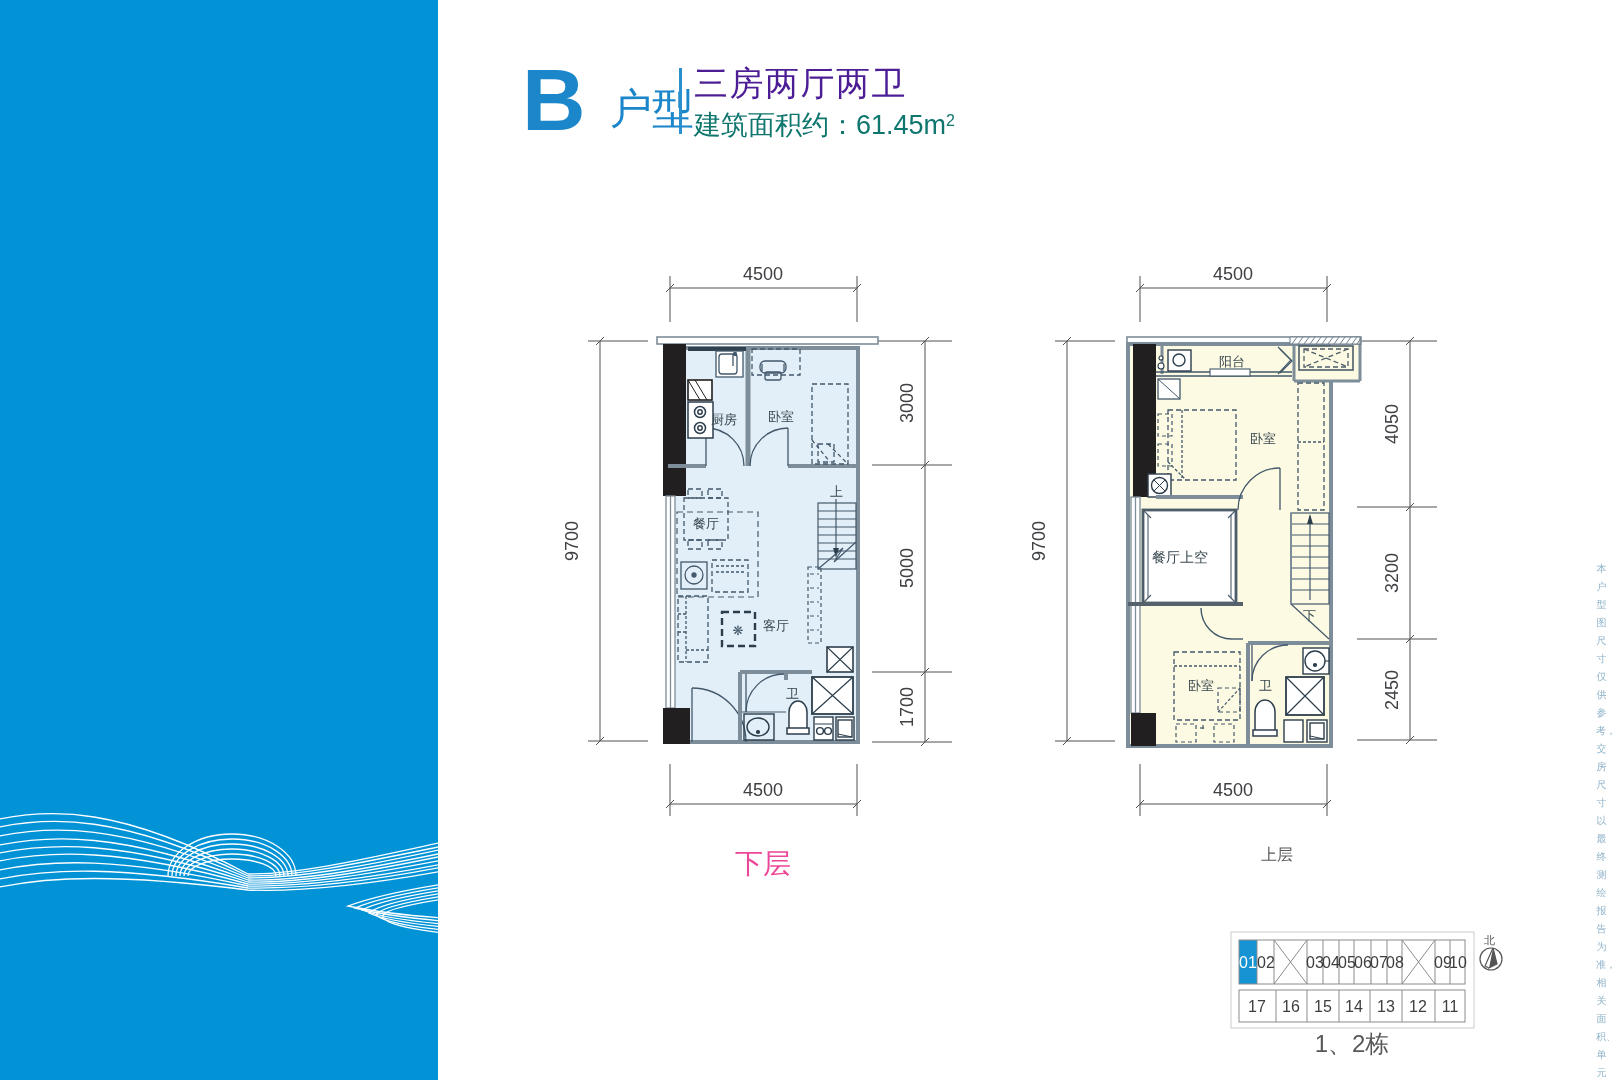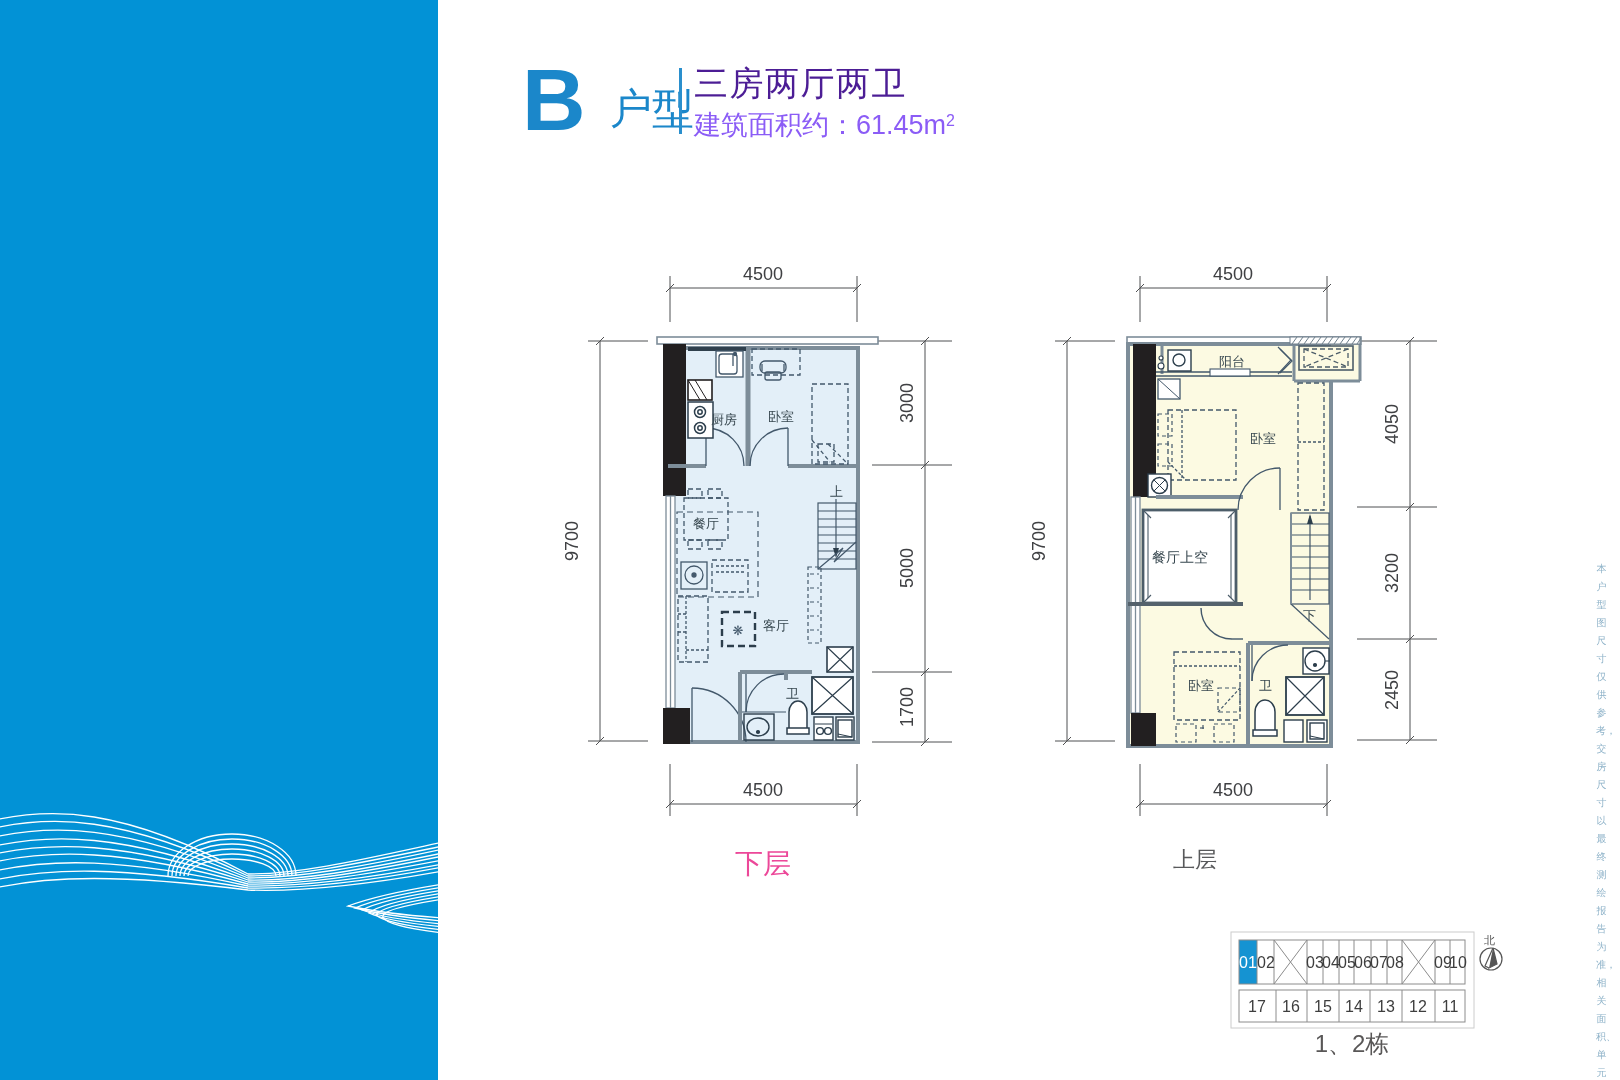--- a/index.html
+++ b/index.html
@@ -39,21 +39,21 @@
 </svg>
 
 <div class="abs" style="left:522px;top:56px;width:160px;height:90px;color:#1b87ca;font-weight:bold;font-size:88px;line-height:88px;">B</div>
 
 <div class="abs" style="left:585px;top:88px;color:#1b87ca;font-size:42px;line-height:42px;margin-left:25px;">户型</div>
 
 <div class="abs" style="left:679px;top:68px;width:3px;height:66px;background:#2a8fcd;"></div>
 
 <div class="abs" style="left:694px;top:66px;color:#4c1d95;font-size:34px;line-height:34px;letter-spacing:1.5px;">三房两厅两卫</div>
 
-<div class="abs" style="left:694px;top:107px;color:#8b5cf6;font-size:27px;line-height:27px;">建筑面积约：61.45m<span style="font-size:16px;vertical-align:8px;">2</span></div>
+<div class="abs" style="left:694px;top:107px;color:#0f766e;font-size:27px;line-height:27px;">建筑面积约：61.45m<span style="font-size:16px;vertical-align:8px;">2</span></div>
 
 <svg id="plan1" class="abs" style="left:545px;top:255px;" width="450" height="625" viewBox="545 255 450 625">
 <g font-family="Liberation Sans, sans-serif">
 
   <rect x="668" y="348" width="190" height="394" fill="#e3eff8"></rect>
 
   <g stroke="#4f5052" stroke-width="1" fill="none">
     <line x1="670" y1="288" x2="857" y2="288"></line>
     <line x1="670" y1="276" x2="670" y2="322"></line>
     <line x1="857" y1="276" x2="857" y2="322"></line>
@@ -528,21 +528,21 @@
     <rect x="1176" y="724" width="20" height="18"></rect>
     <rect x="1214" y="724" width="20" height="18"></rect>
     <line x1="1200" y1="728" x2="1206" y2="728"></line>
     <line x1="1203" y1="725" x2="1203" y2="731"></line>
   </g>
 </g>
 </svg>
 
 <div class="abs" style="left:703px;top:845px;width:120px;text-align:center;color:#ec4899;font-size:28px;">下层</div>
 
-<div class="abs" style="left:1173px;top:845px;width:120px;text-align:left;color:#58595b;font-size:22px;">上层</div>
+<div class="abs" style="left:1173px;top:845px;width:120px;text-align:right;color:#58595b;font-size:16px;">上层</div>
 
 <svg id="keyplan" class="abs" style="left:1180px;top:900px;" width="380" height="180" viewBox="1180 900 380 180">
 <g font-family="Liberation Sans, sans-serif">
 
   <rect x="1231" y="932" width="243" height="96" fill="#ffffff" stroke="#cccccc" stroke-width="1"></rect>
 
   <rect x="1239" y="940" width="18" height="44" fill="#1593d2"></rect>
 
   <g stroke="#8c8c8c" stroke-width="1" fill="none">
     <rect x="1239" y="940" width="226" height="44"></rect>

